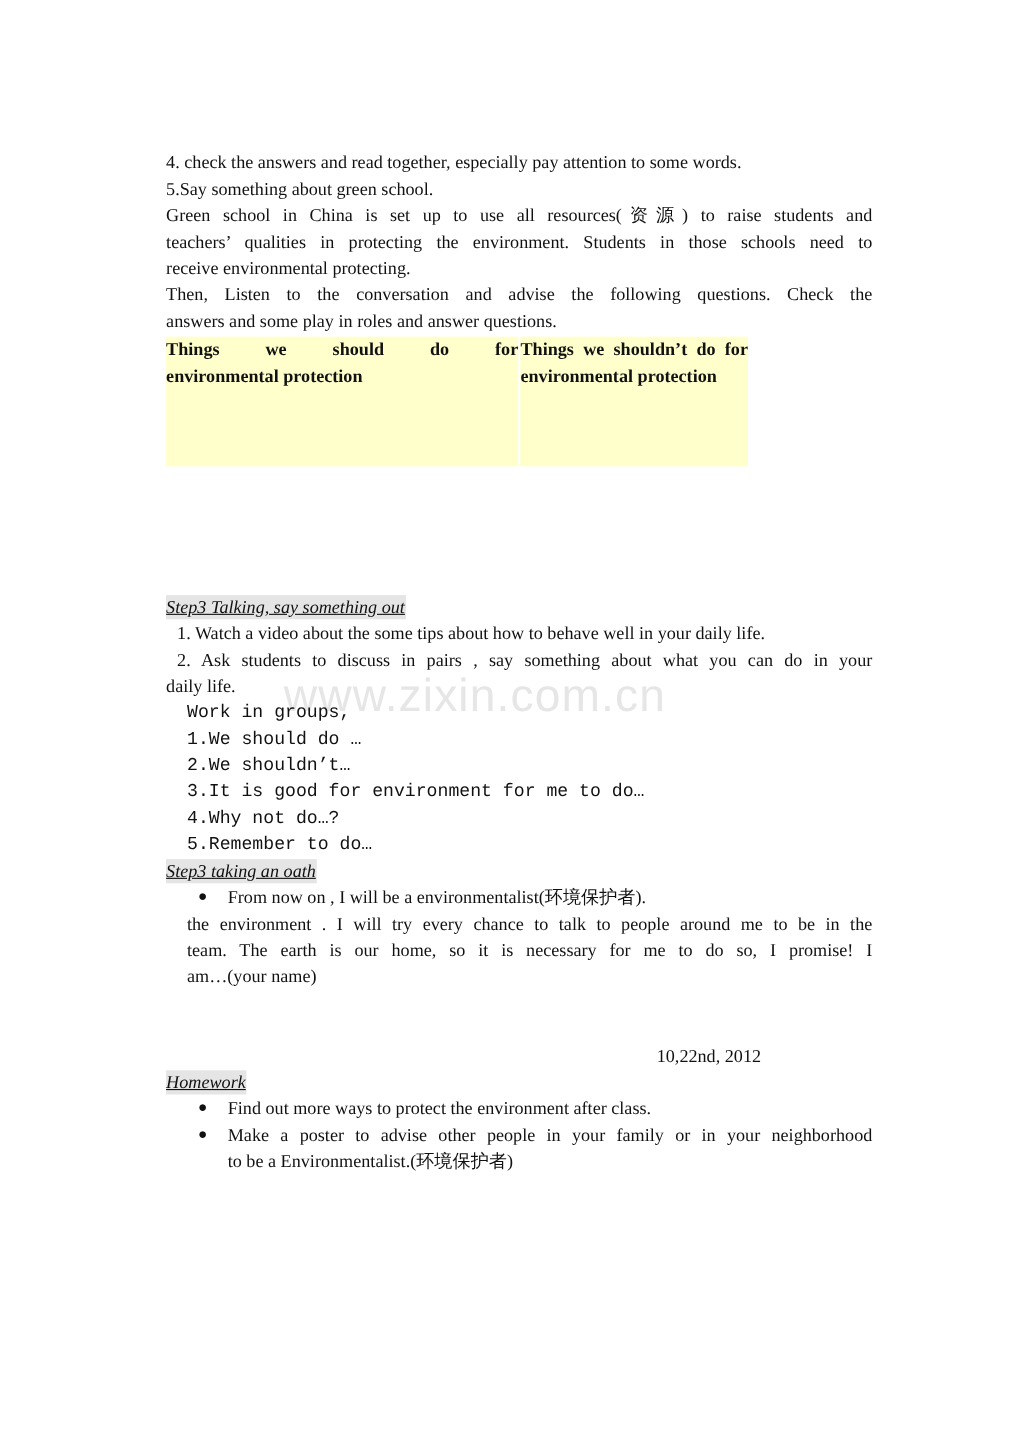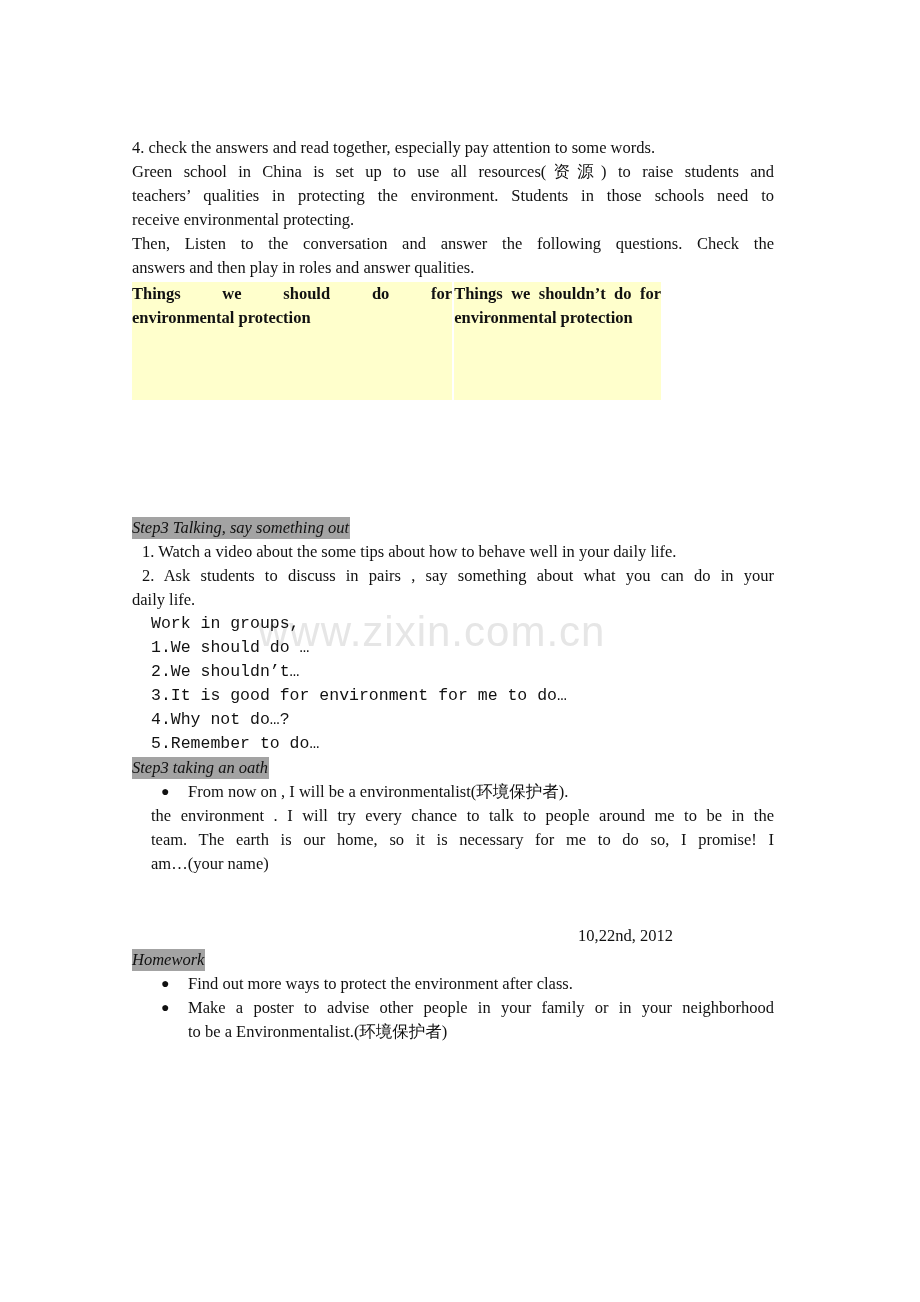--- a/index.html
+++ b/index.html
@@ -11,40 +11,41 @@
       width: 920px;
       height: 1302px;
       position: relative;
       overflow: hidden;
       font-family: "Liberation Serif", "DejaVu Serif", serif;
       font-size: 16.5px;
       color: #111111;
     }
     .page {
       position: absolute;
-      left: 132px;
+      left: 151px;
       top: 136px;
       width: 642px;
     }
     .line {
       line-height: 24px;
       height: 24px;
       white-space: nowrap;
     }
     .justify-line {
       text-align: justify;
       text-align-last: justify;
       line-height: 24px;
       height: 24px;
       white-space: nowrap;
     }
     .heading {
       display: inline-block;
       font-style: italic;
-      background: #a3a3a3;
+      text-decoration: underline;
+      background: #e5e5e5;
       line-height: 22px;
       padding-right: 1px;
     }
     table.notes {
       border-collapse: separate;
       border-spacing: 0;
       width: 529px;
       margin-top: 2px;
     }
     table.notes td {
@@ -122,28 +123,29 @@
     .page { z-index: 1; }
   </style>
 </head>
 <body>
 
 <div class="watermark">www.zixin.com.cn</div>
 
 <div class="page">
 
   <div class="line">4. check the answers and read together, especially pay attention to some words.</div>
+  <div class="line">5.Say something about green school.</div>
   <div>
     <div class="justify-line">Green school in China is set up to use all resources(资源) to raise students and</div>
     <div class="justify-line">teachers’ qualities in protecting the environment. Students in those schools need to</div>
     <div class="line">receive environmental protecting.</div>
   </div>
   <div>
-    <div class="justify-line">Then, Listen to the conversation and answer the following questions. Check the</div>
-    <div class="line">answers and then play in roles and answer qualities.</div>
+    <div class="justify-line">Then, Listen to the conversation and advise the following questions. Check the</div>
+    <div class="line">answers and some play in roles and answer questions.</div>
   </div>
 
   <table class="notes">
     <tbody>
         <tr>
       <td class="c1">
         <span class="cell-line">Things we should do for</span>
         <span class="cell-line last">environmental protection</span>
       </td>
       <td class="c2">

